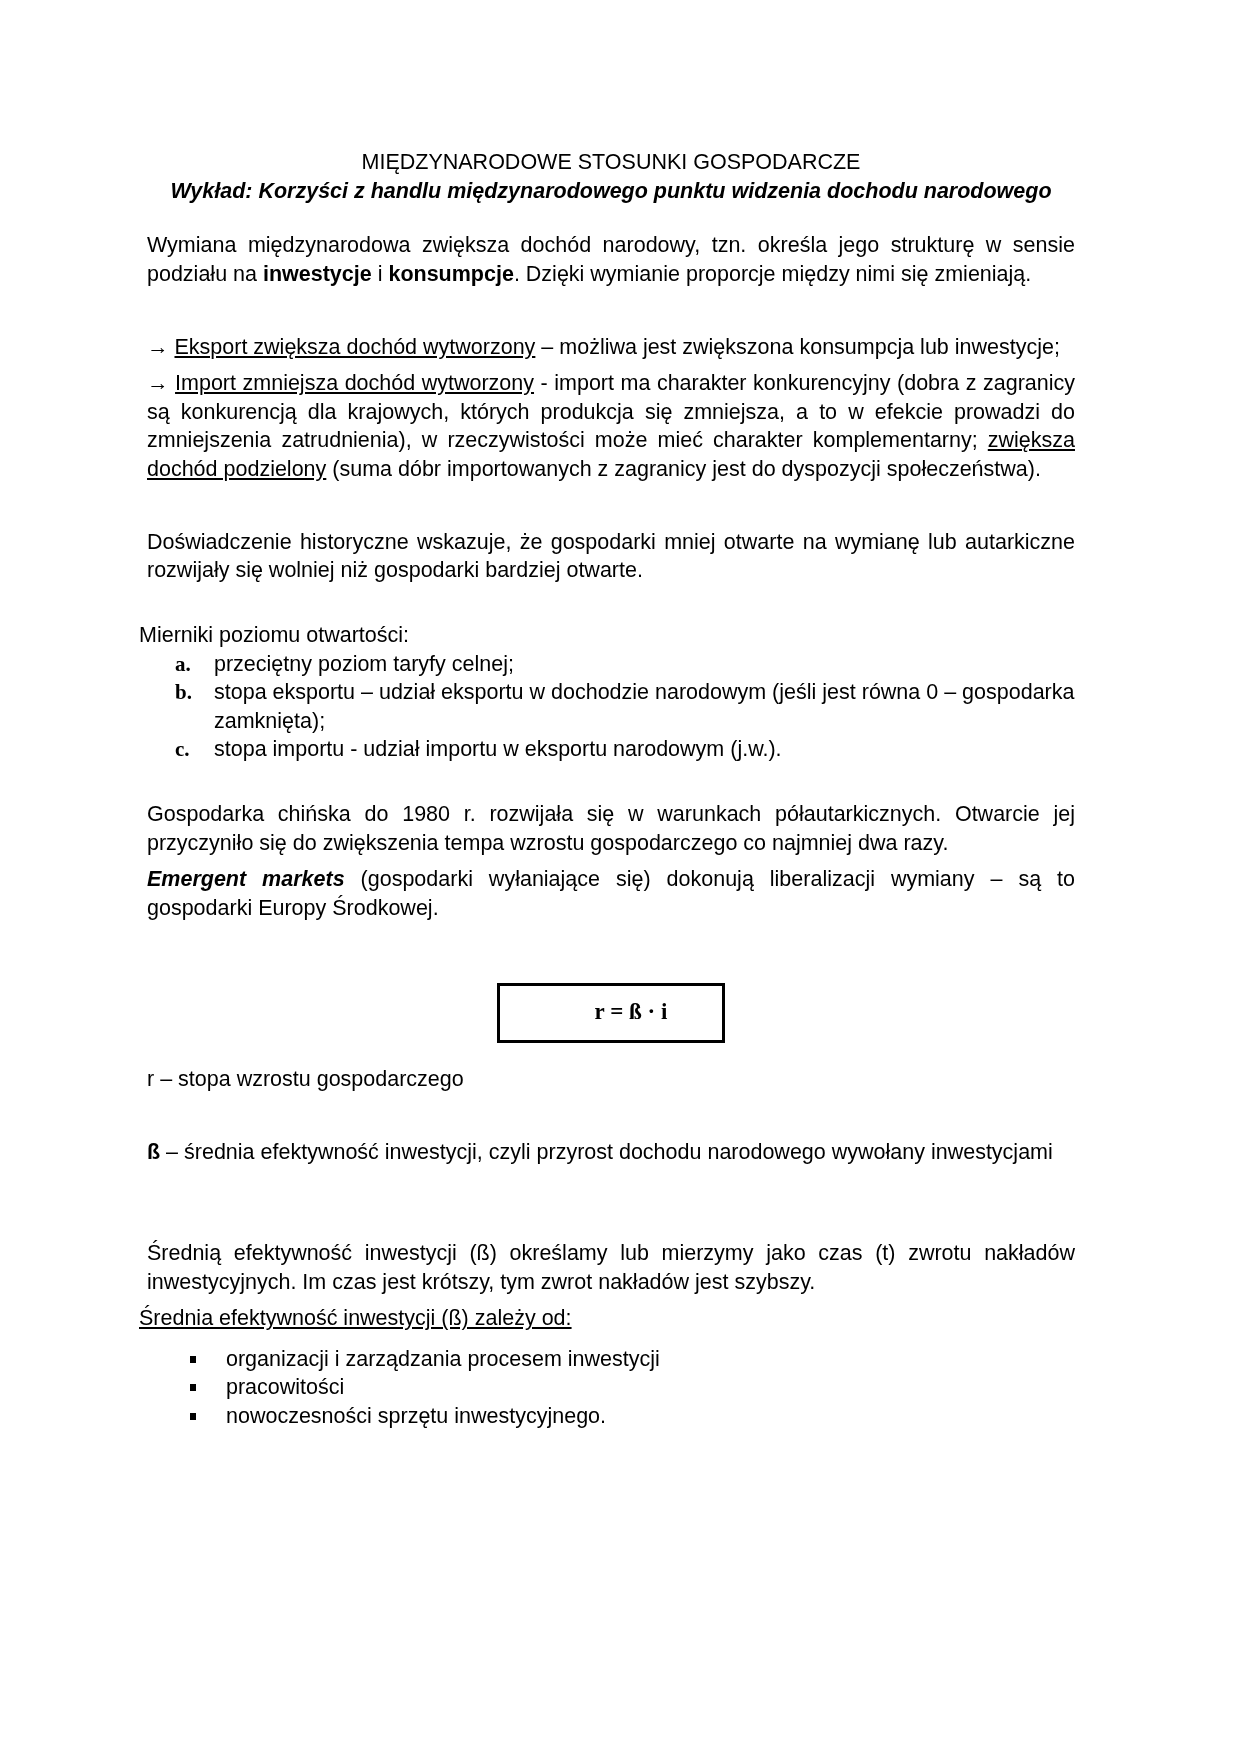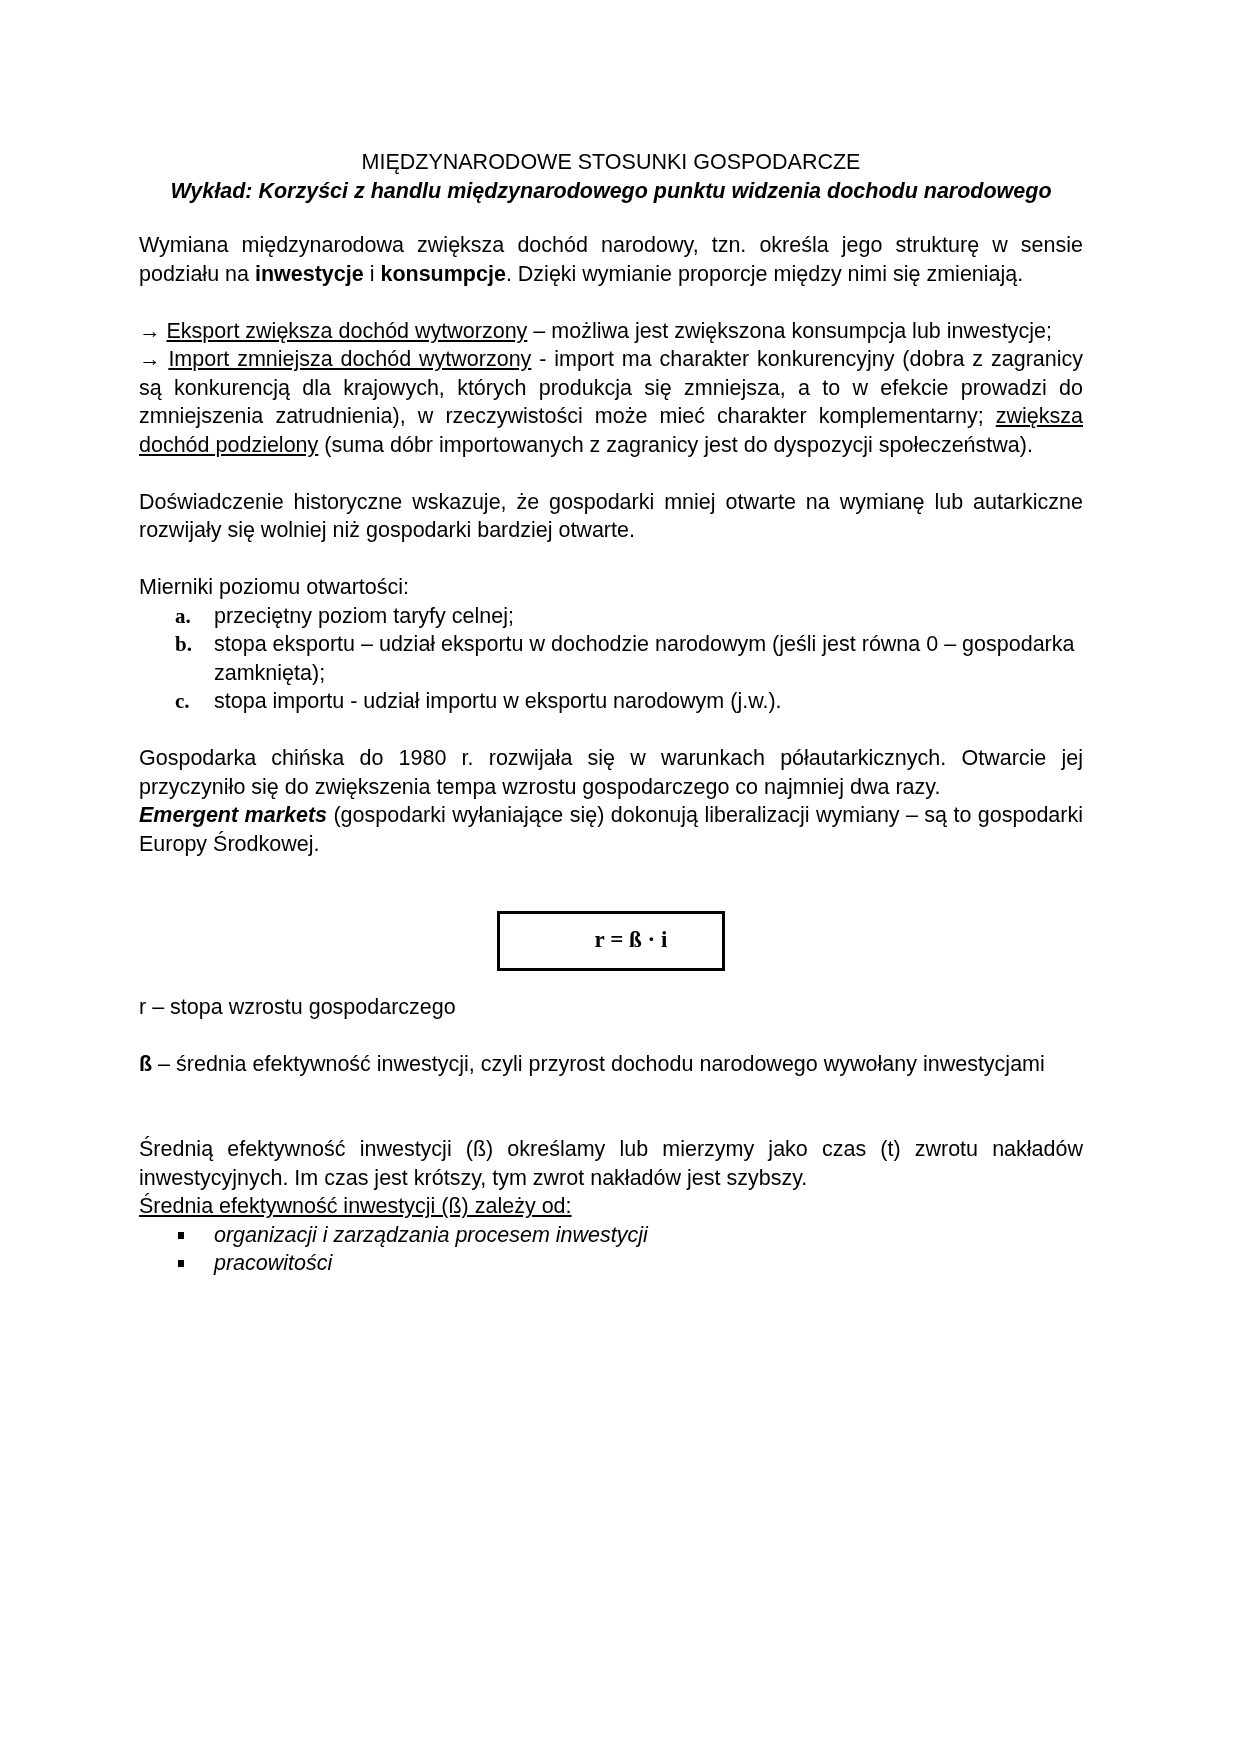--- a/index.html
+++ b/index.html
@@ -5,39 +5,39 @@
     html, body { margin: 0; padding: 0; background: #ffffff; }
     body { width: 1240px; height: 1754px; position: relative; overflow: hidden; }
     .page {
       position: absolute; left: 139px; top: 148px; width: 944px;
       font-family: "Liberation Sans", sans-serif;
       font-size: 21.5px; line-height: 28.5px; color: #000;
     }
     .title-block { text-align: center; margin-bottom: 26px; }
     .title-line1 { font-weight: normal; }
     .title-line2 { font-weight: bold; font-style: italic; }
-    p { margin: 0; text-align: justify; }
+    p { margin: 8px; text-align: justify; }
     .gap { height: 28.5px; }
     .u { text-decoration: underline; }
     .b { font-weight: bold; }
     .bi { font-weight: bold; font-style: italic; }
     .heading { font-weight: normal; }
     ol.alpha { list-style: none; margin: 0; padding: 0; }
     ol.alpha li { position: relative; padding-left: 75px; }
     ol.alpha li .marker {
       position: absolute; left: 36px; top: 0;
       font-family: "Liberation Serif", serif; font-weight: bold; font-size: 21px;
     }
     .formula-wrap { display: flex; justify-content: center; margin: 24px 0 22px 0; }
     .formula-box {
       width: 182px; height: 54px; border: 3px solid #000;
       display: flex; align-items: center; justify-content: center;
       font-family: "Liberation Serif", serif; font-weight: bold; font-size: 23px; padding-left: 40px;
     }
-    ul.sq { list-style: none; margin: 0; padding: 0; font-style: italic; }
+    ul.sq { list-style: none; margin: 12px; padding: 0; }
     ul.sq li { position: relative; padding-left: 75px; }
     ul.sq li .sq-icon {
       position: absolute; left: 39px; top: 11px; width: 6px; height: 7px; background: #000;
     }
     .arrow { font-weight: bold; }
   </style>
 </head>
 <body>
 
 <div class="page">
@@ -98,15 +98,16 @@
   </p>
   <div class="gap"></div>
 
   <div class="gap"></div>
 
   <p>Średnią efektywność inwestycji (ß) określamy lub mierzymy jako czas (t) zwrotu nakładów inwestycyjnych. Im czas jest krótszy, tym zwrot nakładów jest szybszy.</p>
   <div class="u">Średnia efektywność inwestycji (ß) zależy od:</div>
   <ul class="sq">
     <li><span class="sq-icon"></span><span>organizacji i zarządzania procesem inwestycji</span></li>
     <li><span class="sq-icon"></span><span>pracowitości</span></li>
+    <li><span class="sq-icon"></span><span>nowoczesności sprzętu inwestycyjnego.</span></li>
   </ul>
 
 </div>
 
 </body></html>

